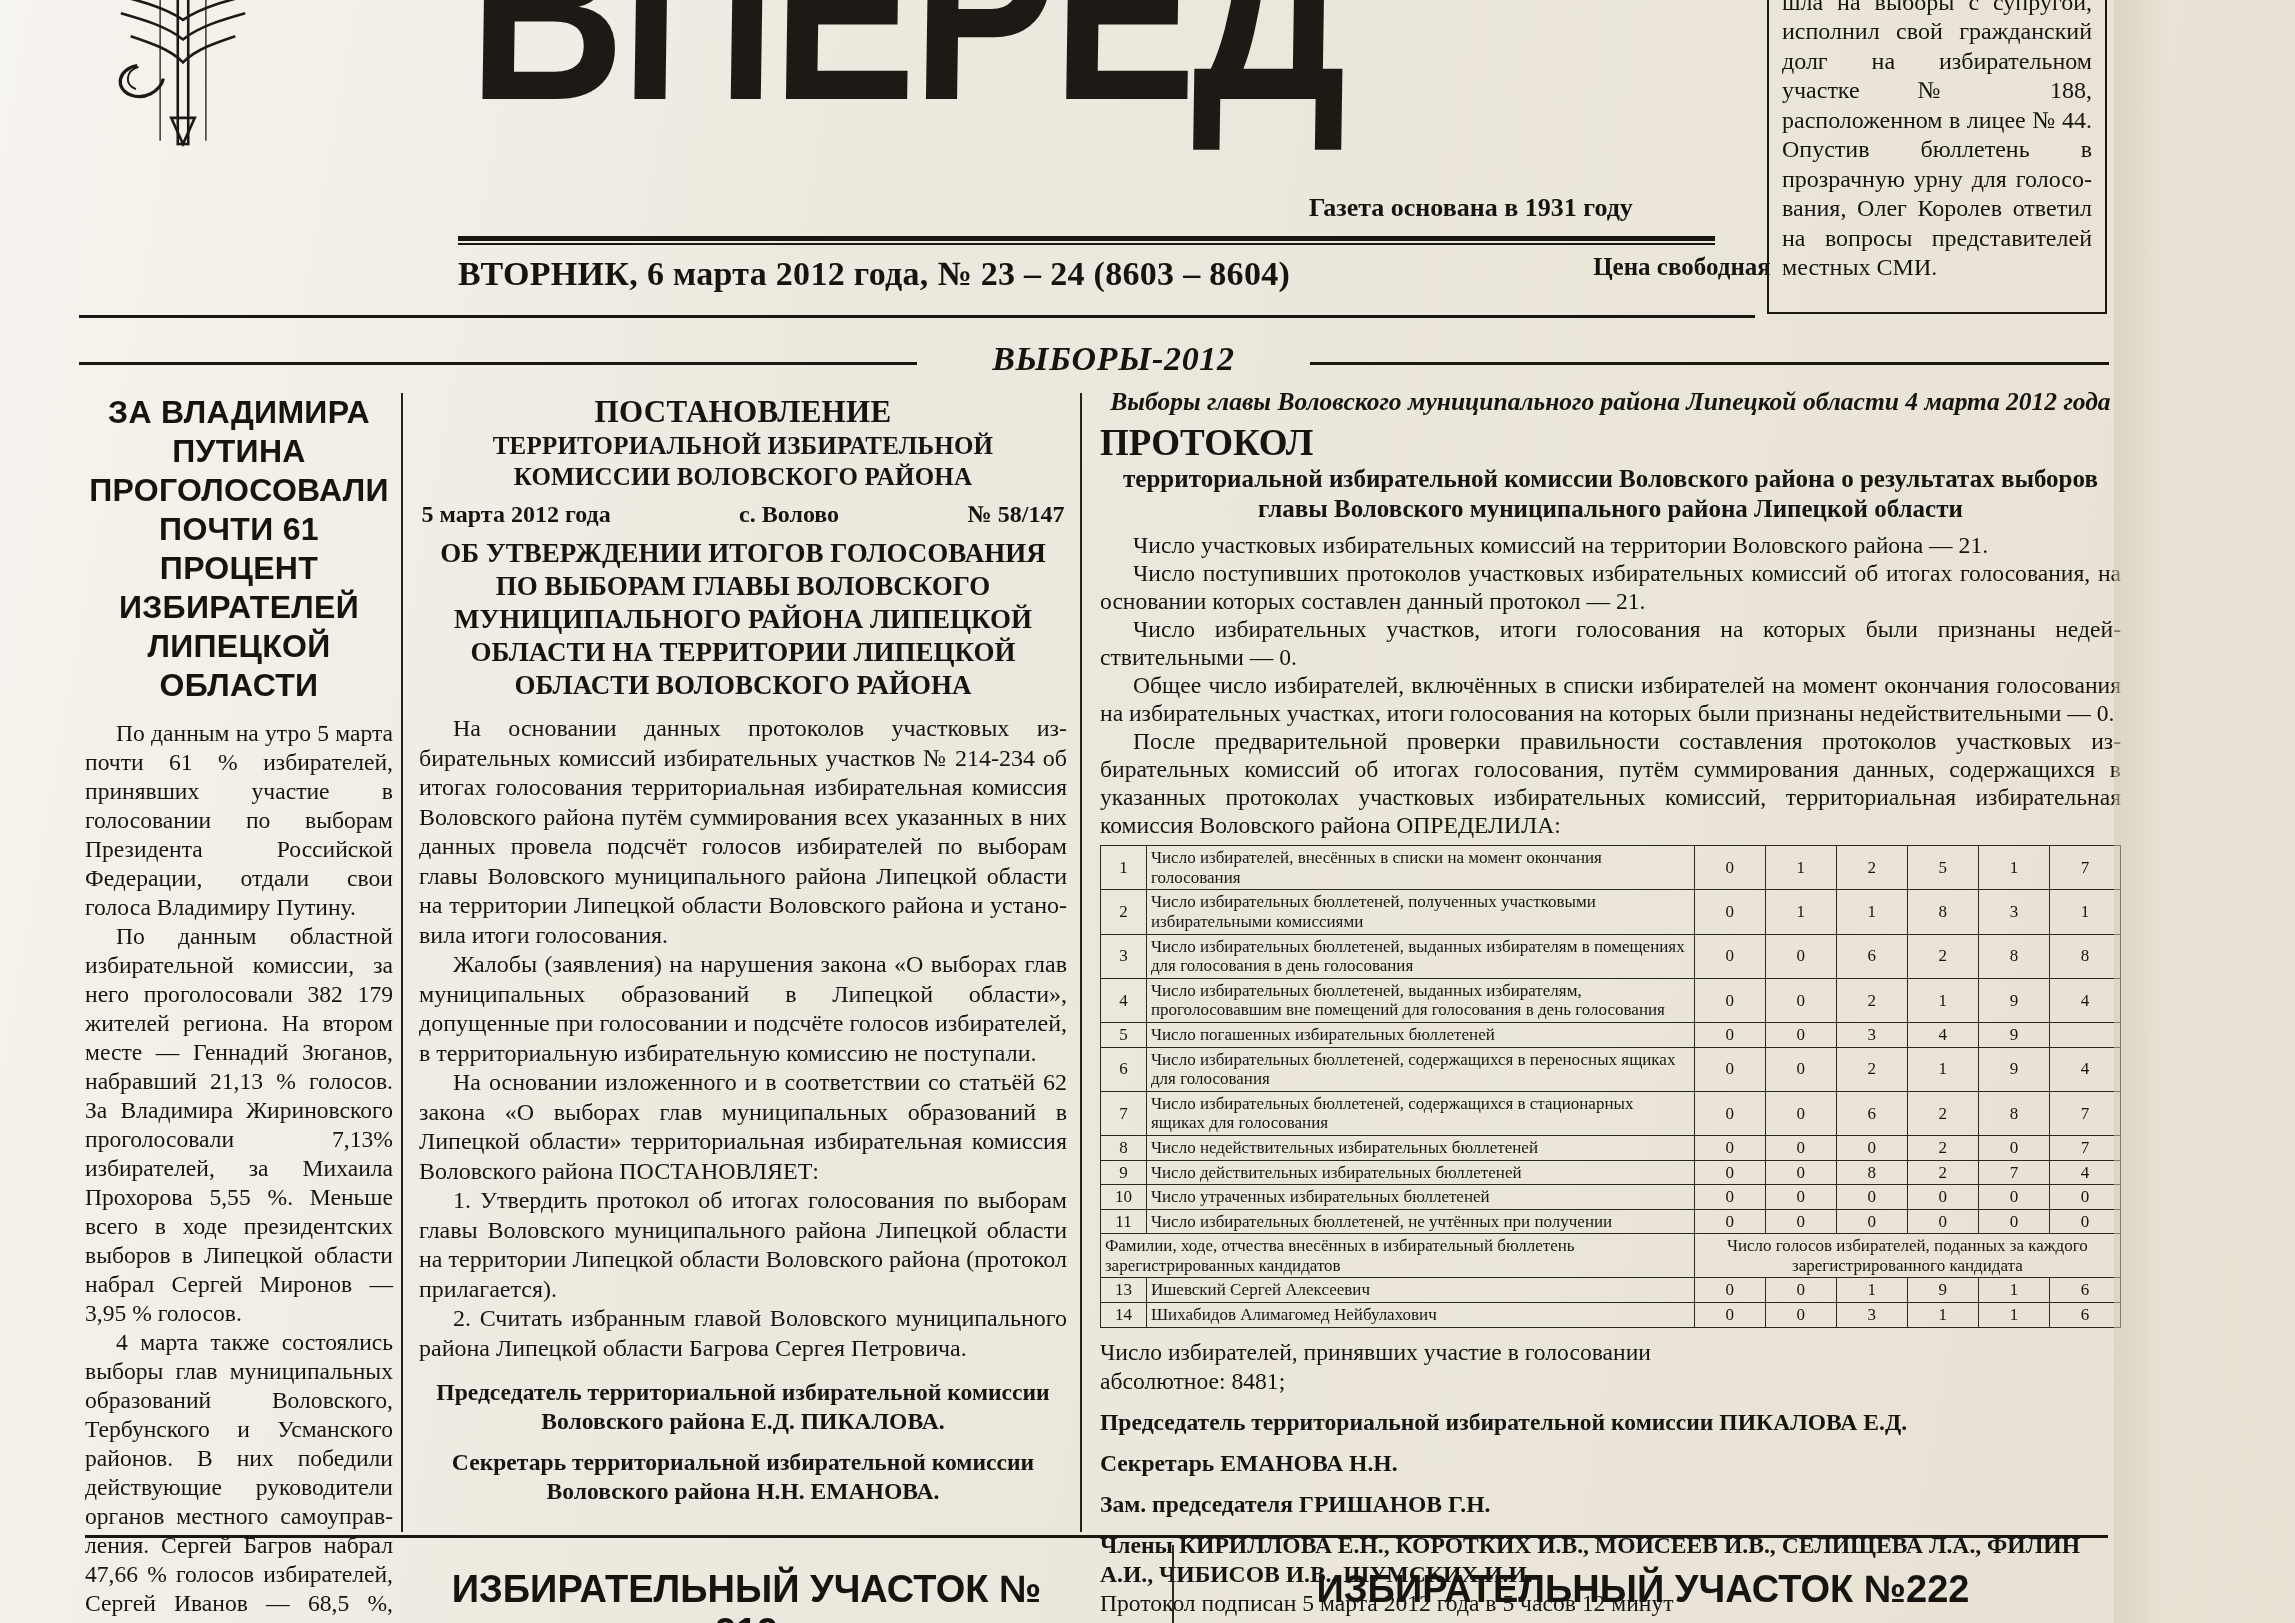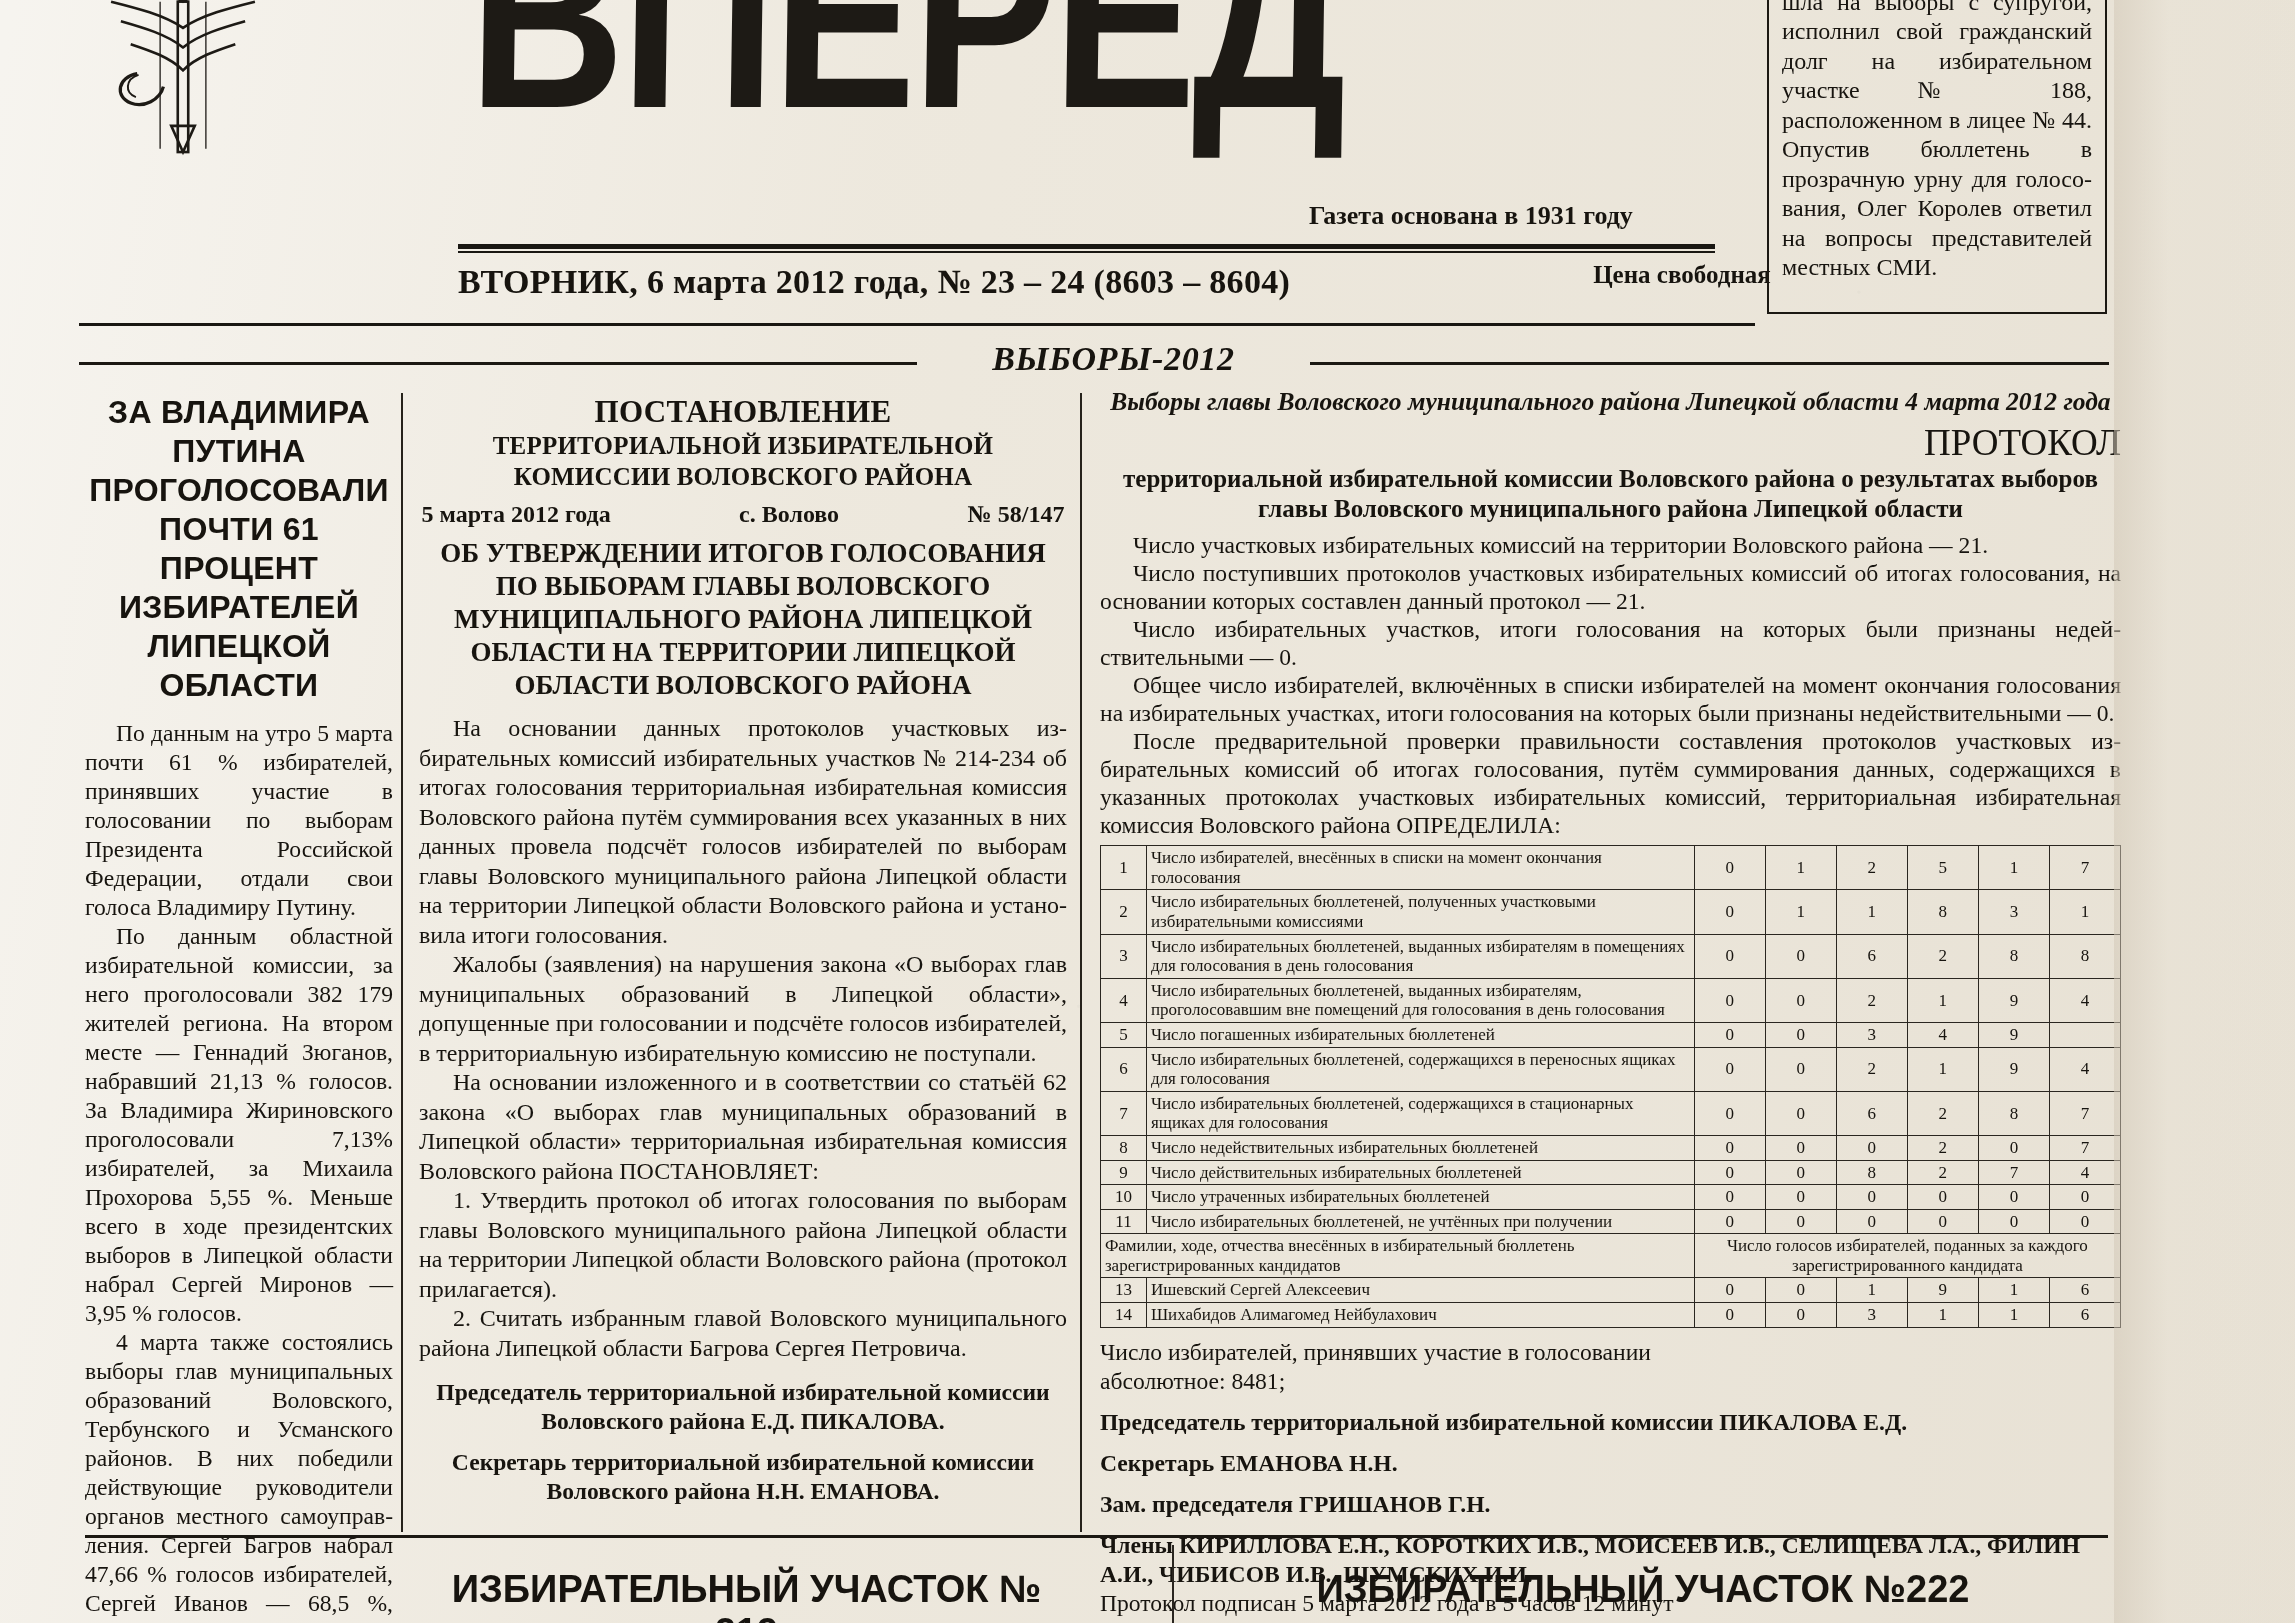--- a/index.html
+++ b/index.html
@@ -20,21 +20,21 @@
   .noise{
     position:absolute;inset:0;
     background-image:
       radial-gradient(circle at 12% 30%, rgba(0,0,0,0.025) 0 1.3px, transparent 2px),
       radial-gradient(circle at 47% 62%, rgba(0,0,0,0.02) 0 1.3px, transparent 2px),
       radial-gradient(circle at 81% 18%, rgba(0,0,0,0.02) 0 1.3px, transparent 2px),
       radial-gradient(circle at 66% 88%, rgba(0,0,0,0.02) 0 1.3px, transparent 2px);
     pointer-events:none;
   }
   
-  .masthead{position:absolute;left:0;top:8px;width:2295px;height:340px;}
+  .masthead{position:absolute;left:0;top:0;width:2295px;height:340px;}
   .emblem{
     position:absolute;left:98px;top:-85px;width:170px;height:275px;
   }
   .emblem svg{width:100%;height:100%;}
   .title-box{
     position:absolute;left:471px;top:-105px;width:1244px;height:209px;
   }
   .title-word{
     font-family:"Liberation Sans", sans-serif;
     font-weight:bold;
@@ -123,21 +123,21 @@
     margin:9.2px 2.6px 9.2px 2.6px;
   }
   .c2-t3{font-size:27px;line-height:33px;margin-top:2.6px;}
   .c2-body p{margin:0;font-size:24px;line-height:29.5px;text-align:justify;text-indent:34px;}
   .c2-sign p{margin:12px;font-size:23.6px;line-height:29px;text-align:center;font-weight:bold;}
 
   .c3-pre{
     text-align:center;font-style:italic;font-weight:bold;font-size:25.5px;line-height:31px;
   }
   .c3-h{
-    text-align:right;font-weight:normal;font-size:37px;line-height:42px;margin-top:5.2px;
+    text-align:left;font-weight:bold;font-size:37px;line-height:42px;margin-top:5.2px;
     font-family:"Liberation Serif",serif;
   }
   .c3-sub{
     text-align:center;font-weight:bold;font-size:25px;line-height:30px;
   }
   .c3-body p{margin:0;font-size:23.6px;line-height:28px;text-align:justify;text-indent:33px;}
   .c3-tail p{margin:0;font-size:23.6px;line-height:29px;text-align:left;}
   .c3-tail .b{font-weight:bold;margin-top:12px;}
 
   

